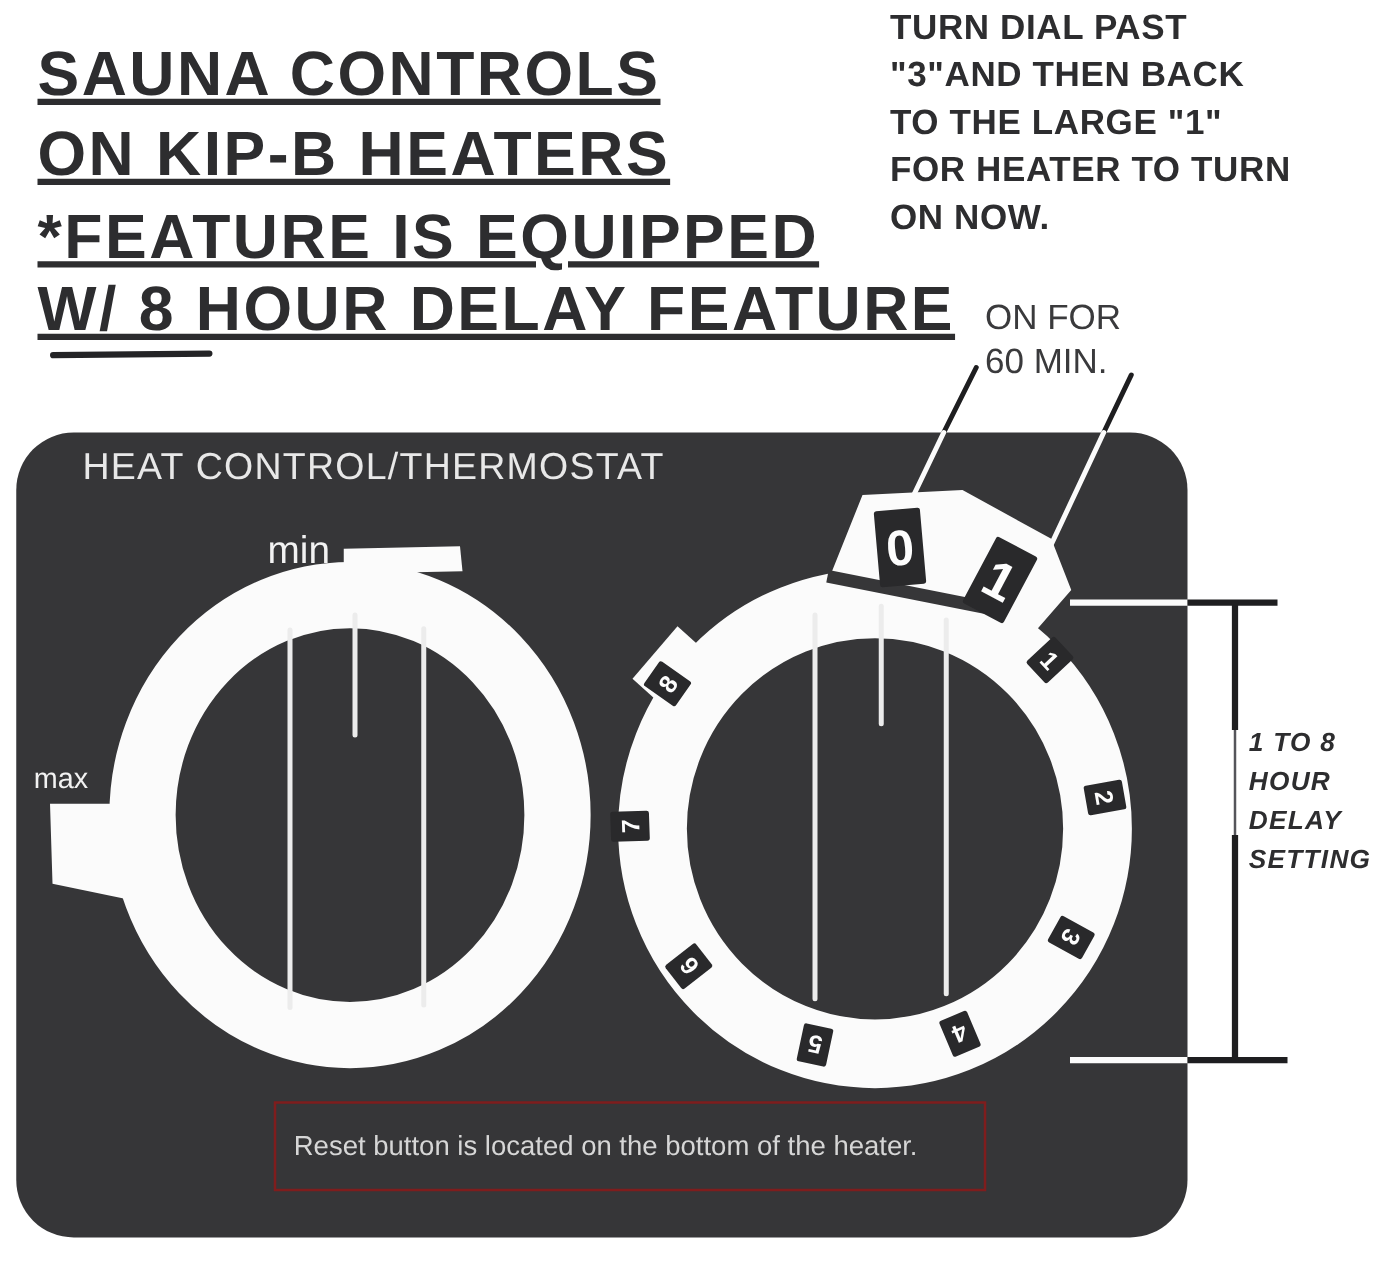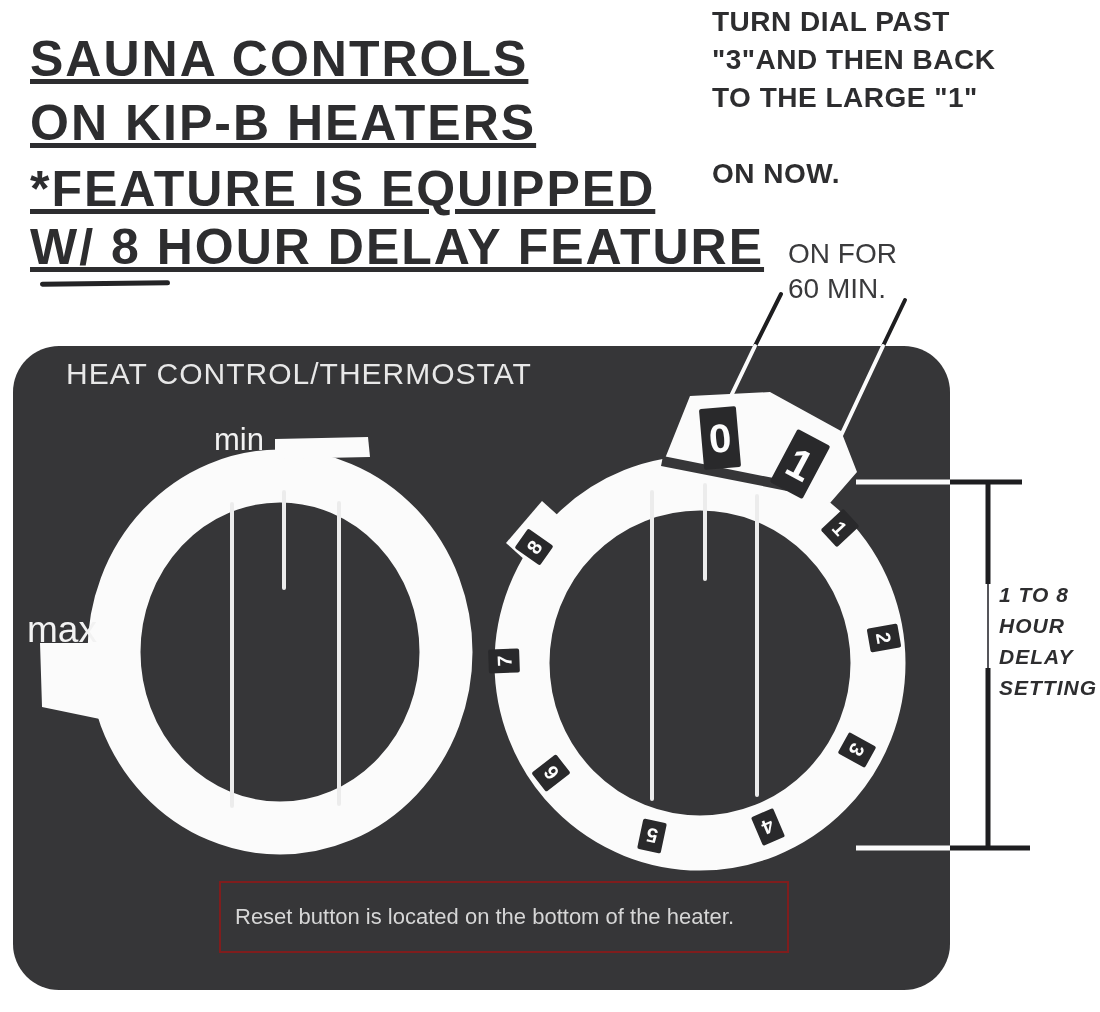--- a/index.html
+++ b/index.html
@@ -19,21 +19,21 @@
   .t1{top:30px;} .t2{top:94px;} .t3{top:160px;} .t4{top:218px;}
   .underline{left:40px;top:281px;width:130px;height:5px;background:#242426;border-radius:3px;transform:rotate(-0.6deg);}
   .i-line{left:712px;font-weight:bold;font-size:28px;letter-spacing:0.5px;color:var(--ink);text-align:center;}
   .i1{top:6px;} .i2{top:44px;} .i3{top:82px;} .i4{top:120px;} .i5{top:158px;}
   .onfor{font-size:28px;color:#3a3a3c;left:788px;}
   .of1{top:238px;} .of2{top:273px;}
   .delay{left:999px;font-weight:bold;font-size:21px;letter-spacing:1px;color:var(--ink);font-style:italic;}
   .d1{top:583px;} .d2{top:614px;} .d3{top:645px;} .d4{top:676px;}
   .panel-title{left:66px;top:357px;font-size:30px;letter-spacing:1px;color:#e8e8e8;}
   .minlab{left:214px;top:422px;font-size:31px;color:#f2f2f2;text-align:center;}
-  .maxlab{left:27px;top:609px;font-size:37px;color:#f2f2f2;}
+  .maxlab{left:27px;top:609px;font-size:23px;color:#f2f2f2;}
   .reset-box{
     left:219px;top:881px;width:552px;height:68px;border:2px solid #7f1d1d;
     color:#d6d6d6;font-size:22px;line-height:68px;padding-left:14px;
     background:transparent;
   }
   
   .c-panel{fill:var(--panel-background);}
   .c-ring{fill:none;stroke:var(--dial-ring);}
   .lw53{stroke-width:53px;}
   .lw55{stroke-width:55px;}
@@ -140,20 +140,21 @@
 
   <div class="abs t-line t1">SAUNA CONTROLS</div>
   <div class="abs t-line t2">ON KIP-B HEATERS</div>
   <div class="abs t-line t3">*FEATURE IS EQUIPPED</div>
   <div class="abs t-line t4">W/ 8 HOUR DELAY FEATURE</div>
   <div class="abs underline"></div>
 
   <div class="abs i-line i1">TURN DIAL PAST</div>
   <div class="abs i-line i2">"3"AND THEN BACK</div>
   <div class="abs i-line i3">TO THE LARGE "1"</div>
+  <div class="abs i-line i4">FOR HEATER TO TURN</div>
   <div class="abs i-line i5">ON NOW.</div>
 
   <div class="abs onfor of1">ON FOR</div>
   <div class="abs onfor of2">60 MIN.</div>
 
   <div class="abs delay d1">1 TO 8</div>
   <div class="abs delay d2">HOUR</div>
   <div class="abs delay d3">DELAY</div>
   <div class="abs delay d4">SETTING</div>
 

